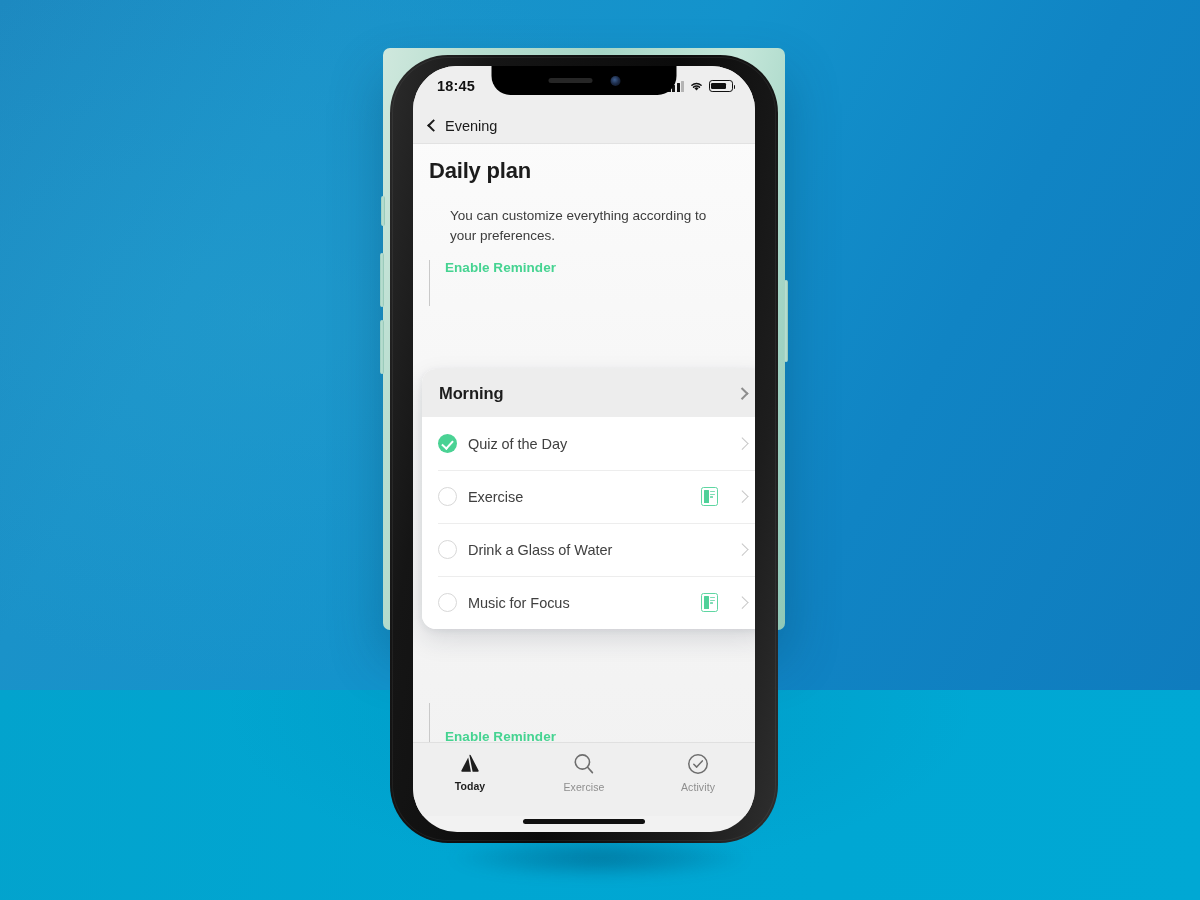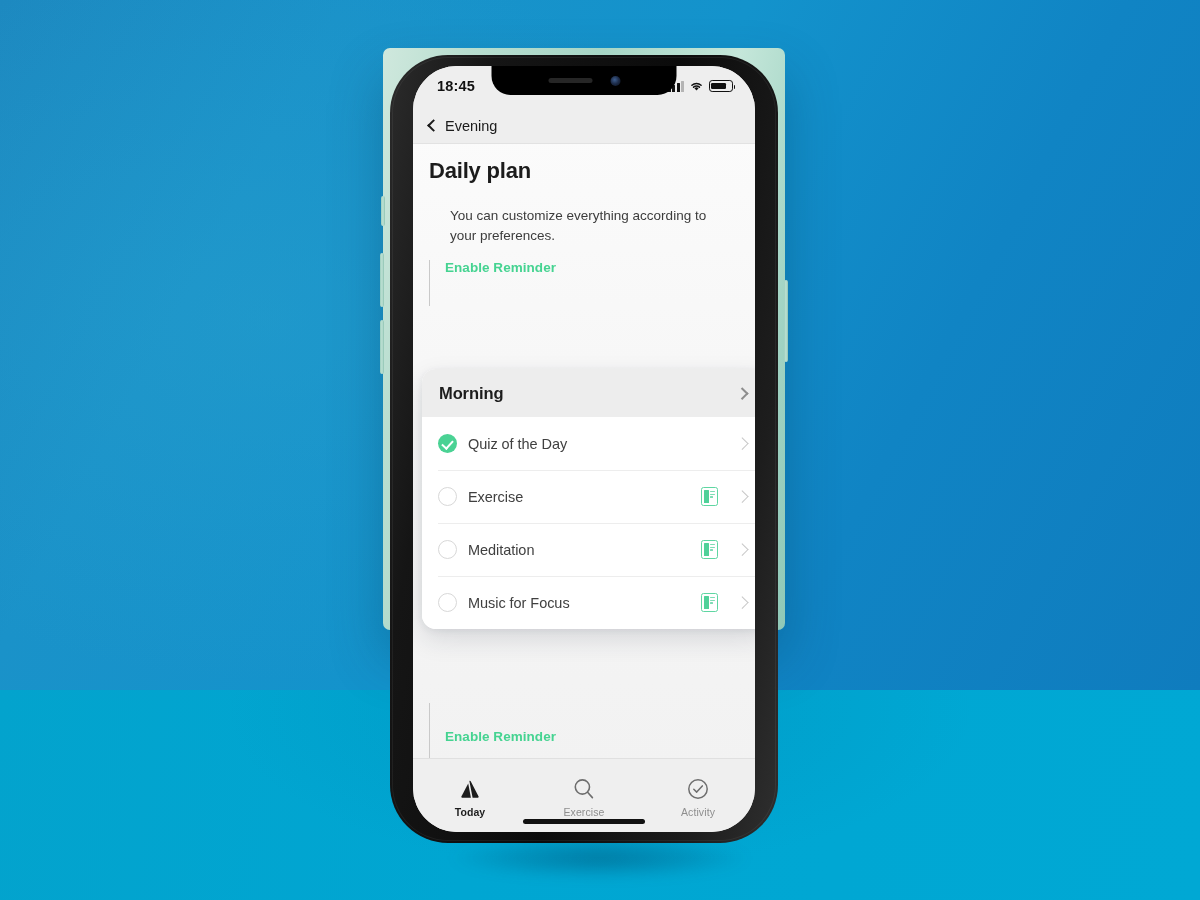--- a/index.html
+++ b/index.html
@@ -347,28 +347,27 @@
   }
   .art-icon .lines { display: flex; flex-direction: column; gap: 1.4px; padding-top: 0.5px; }
   .art-icon .lines i { display: block; height: 1.5px; background: #7fdcb5; border-radius: 0.5px; }
   .art-icon .lines i:nth-child(1) { width: 4.5px; }
   .art-icon .lines i:nth-child(2) { width: 4.5px; }
   .art-icon .lines i:nth-child(3) { width: 3px; }
 
   
   .tabbar {
     position: absolute;
-    left: 0; bottom: 0;
+    left: 0; bottom: 16px;
     width: 342px;
     height: 74px;
     background: #efefef;
     border-top: 1px solid #e0e0e0;
     display: flex;
     z-index: 50;
-    align-items: flex-end;
   }
   .tab {
     flex: 1 1 0;
     display: flex;
     flex-direction: column;
     align-items: center;
     justify-content: center;
     gap: 6px;
     padding-bottom: 14px;
     cursor: pointer;
@@ -479,34 +478,26 @@
             <span class="blk"></span>
             <span class="lines">
                 <i></i>
                 <i></i>
                 <i></i>
               </span>
           </span>
           <span class="chev-r light"></span>
         </div>
 
-
         <div class="task">
           <span class="radio"></span>
-          <span class="task-label">Meditation</span>
-          <span class="art-icon">
-            <span class="blk"></span>
-            <span class="lines">
-                <i></i>
-                <i></i>
-                <i></i>
-              </span>
-          </span>
+          <span class="task-label">Drink a Glass of Water</span>
           <span class="chev-r light"></span>
         </div>
+
 
         <div class="task">
           <span class="radio"></span>
           <span class="task-label">Music for Focus</span>
           <span class="art-icon">
             <span class="blk"></span>
             <span class="lines">
                 <i></i>
                 <i></i>
                 <i></i>

